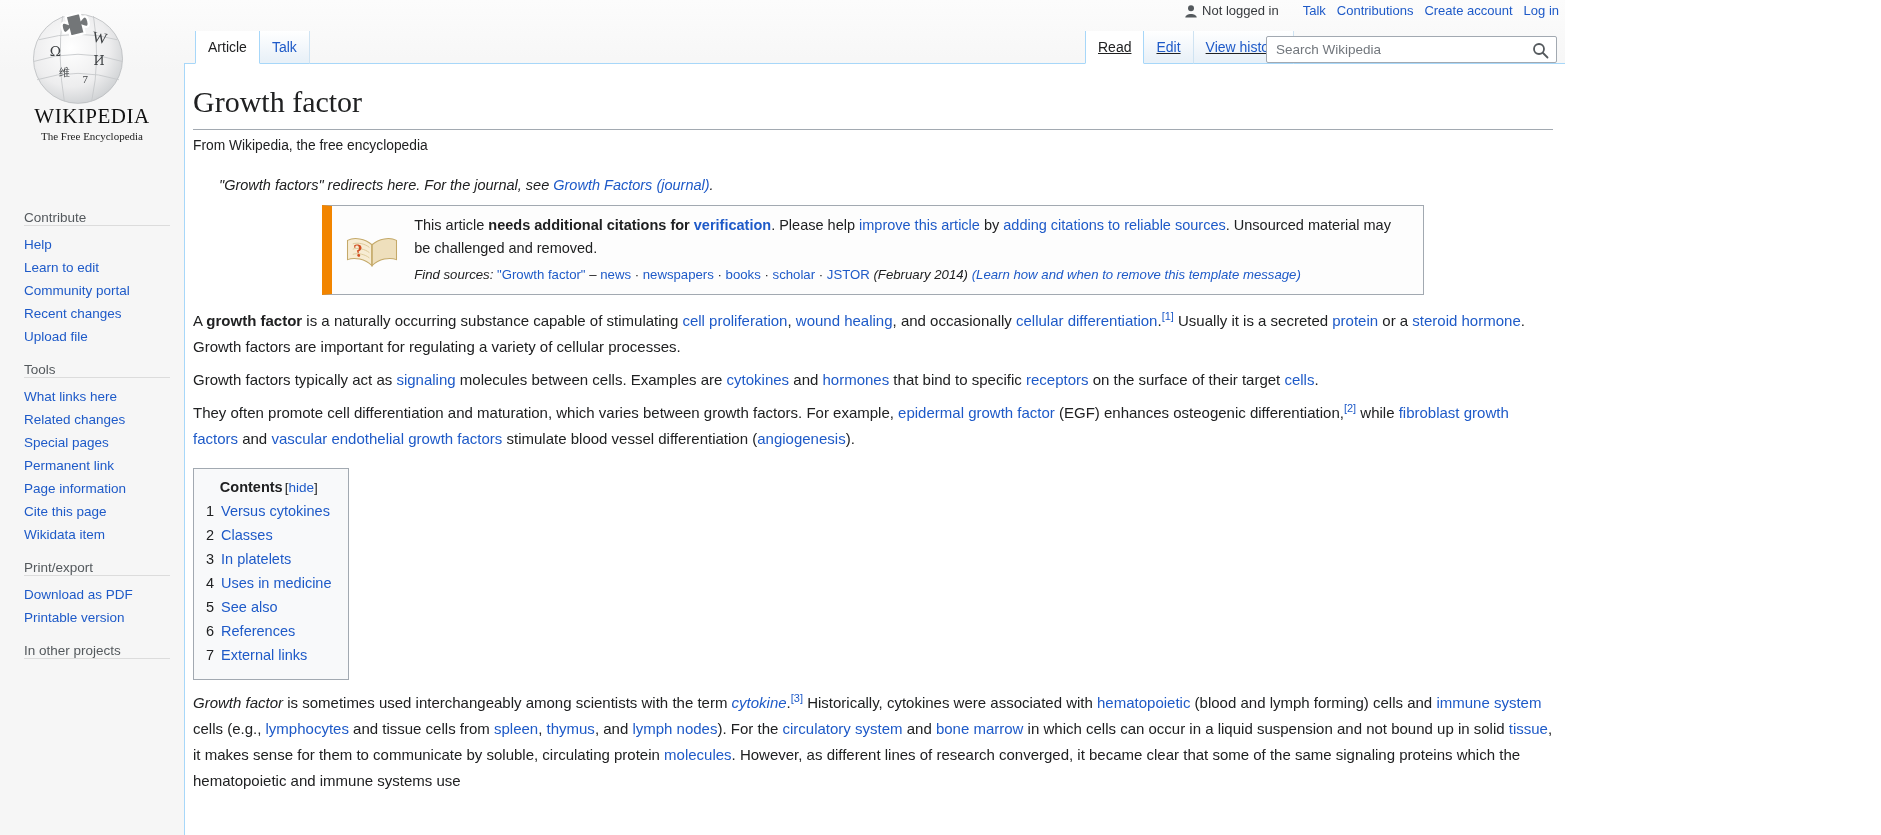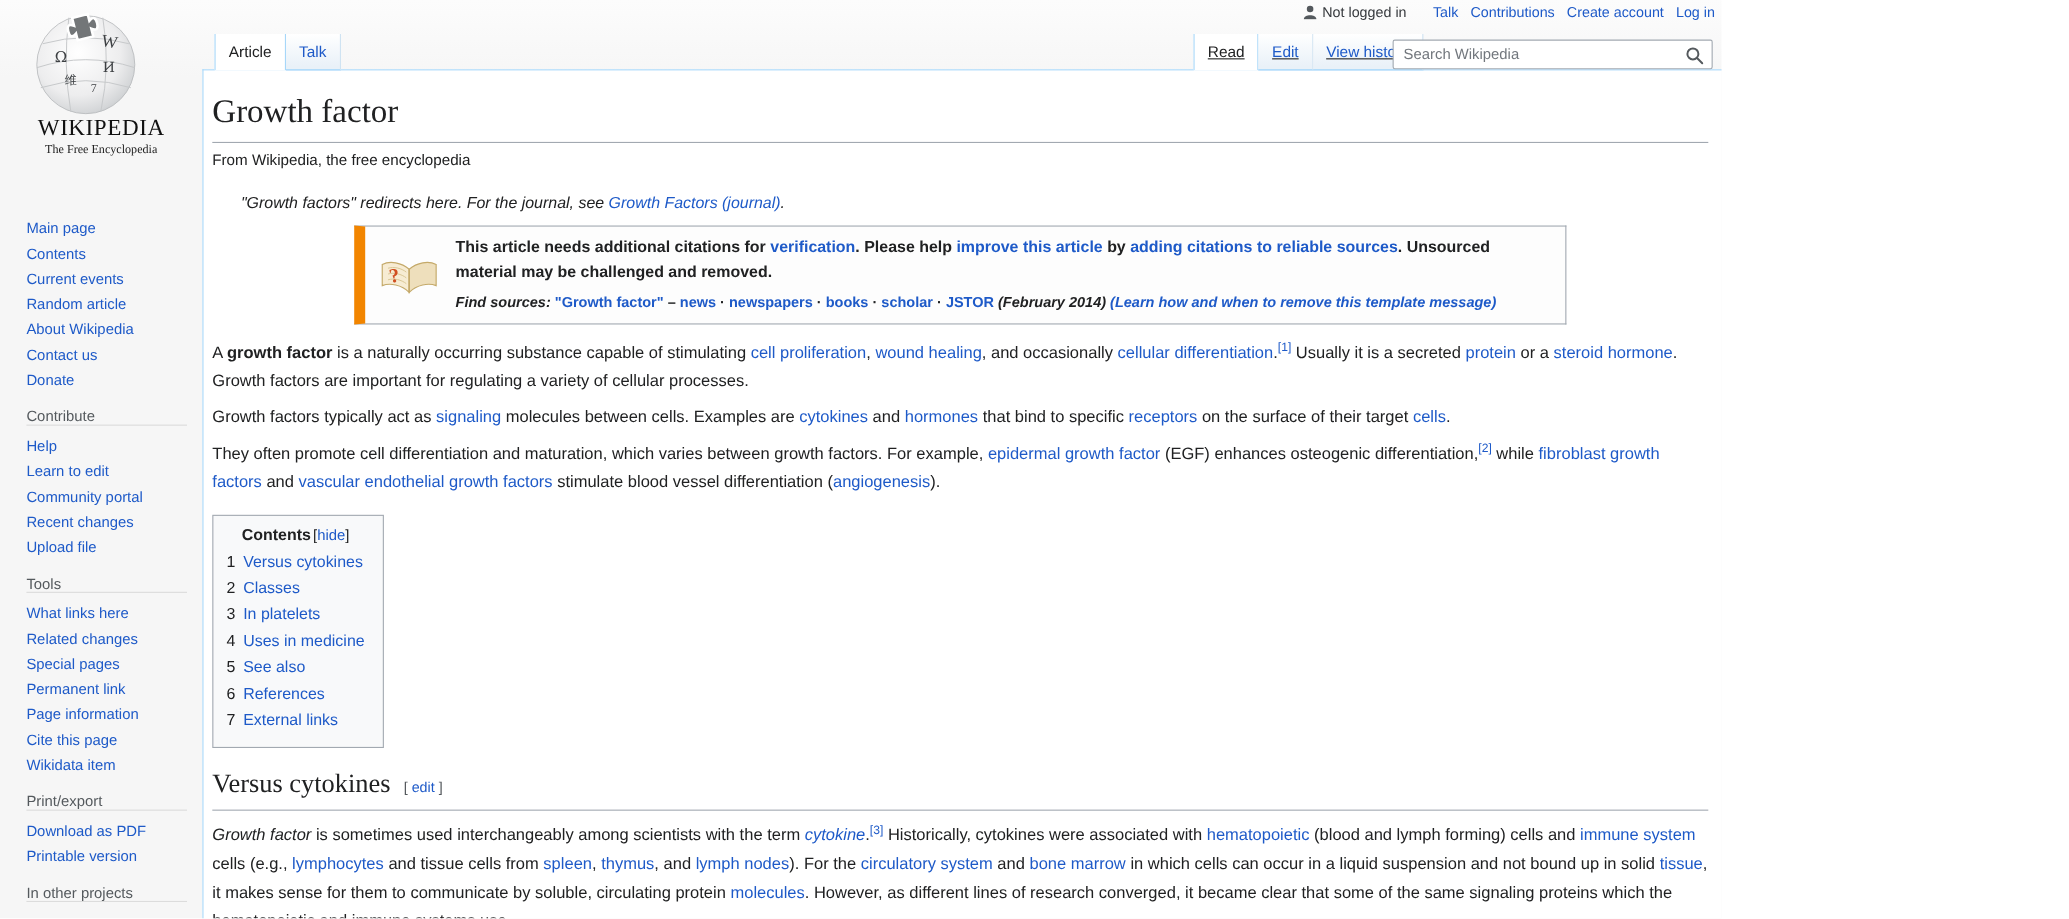--- a/index.html
+++ b/index.html
@@ -86,21 +86,21 @@
   .byline{font-size:13.8px;margin-top:8px;color:var(--text);}
   .hatnote{margin:24px 0 0 26px;font-size:14.5px;font-style:normal;}
   .hatnote i{font-style:italic;}
 
   .ambox{
     display:flex;align-items:center;margin:12px 9.5% 0;background:#fdfdfd;
     border:1px solid var(--border-gray);border-left:10px solid #f28500;
     padding:8px 12px;
   }
   .ambox-icon{flex:0 0 auto;margin-right:14px;}
-  .ambox-text{font-size:14.5px;line-height:23px;font-weight:bold;}
+  .ambox-text{font-size:14.5px;line-height:23px;}
   .ambox-find{font-size:13.2px;margin-top:3px;}
 
   .para{margin:0 0 7px;font-size:15px;line-height:26px;}
   .lead{margin-top:13px;}
   sup{font-size:11px;line-height:0;}
 
   .toc{
     display:inline-block;margin:9px 0 0;background:#f8f9fa;border:1px solid var(--border-gray);
     padding:10px 16px 12px 12px;font-size:14.5px;
   }
@@ -145,30 +145,20 @@
         <text x="24" y="54" font-family="DejaVu Serif, serif" font-size="15" fill="#3d4043">Ω</text>
         <text x="72" y="64" font-family="DejaVu Serif, serif" font-size="14" fill="#3d4043">И</text>
         <text x="34" y="76" font-family="DejaVu Sans, sans-serif" font-size="12" fill="#3d4043">维</text>
         <text x="60" y="84" font-family="Liberation Serif, DejaVu Serif, serif" font-size="12" fill="#3d4043">7</text>
       </svg>
       <div class="wordmark">WIKIPEDIA</div>
       <div class="logo-tagline">The Free Encyclopedia</div>
     </div>
 
     <nav class="side-nav">
-      <ul>
-
-      <li><a>Main page</a></li>
-          <li><a>Contents</a></li>
-          <li><a>Current events</a></li>
-          <li><a>Random article</a></li>
-          <li><a>About Wikipedia</a></li>
-          <li><a>Contact us</a></li>
-          <li><a>Donate</a></li>
-        </ul>
 
       <h3 class="portal-header">Contribute</h3>
       <ul>
 
       <li><a>Help</a></li>
           <li><a>Learn to edit</a></li>
           <li><a>Community portal</a></li>
           <li><a>Recent changes</a></li>
           <li><a>Upload file</a></li>
         </ul>
@@ -281,20 +271,17 @@
           <li><a><span class="tocnum">4</span><span class="toctext">Uses in medicine</span></a></li>
 
           <li><a><span class="tocnum">5</span><span class="toctext">See also</span></a></li>
 
           <li><a><span class="tocnum">6</span><span class="toctext">References</span></a></li>
 
           <li><a><span class="tocnum">7</span><span class="toctext">External links</span></a></li>
         </ul>
     </div>
 
-    <h2 class="section-heading">
-      <span>Versus cytokines</span><span class="editsection">[ <a>edit</a> ]</span>
-    </h2>
 
     <p class="para section-para"><i>Growth factor</i> is sometimes used interchangeably among scientists with the term <a><i>cytokine</i></a>.<sup><a>[3]</a></sup> Historically, cytokines were associated with <a>hematopoietic</a> (blood and lymph forming) cells and <a>immune system</a> cells (e.g., <a>lymphocytes</a> and tissue cells from <a>spleen</a>, <a>thymus</a>, and <a>lymph nodes</a>). For the <a>circulatory system</a> and <a>bone marrow</a> in which cells can occur in a liquid suspension and not bound up in solid <a>tissue</a>, it makes sense for them to communicate by soluble, circulating protein <a>molecules</a>. However, as different lines of research converged, it became clear that some of the same signaling proteins which the hematopoietic and immune systems use</p>
 
   </main>
 </div>
 
 </body></html>

